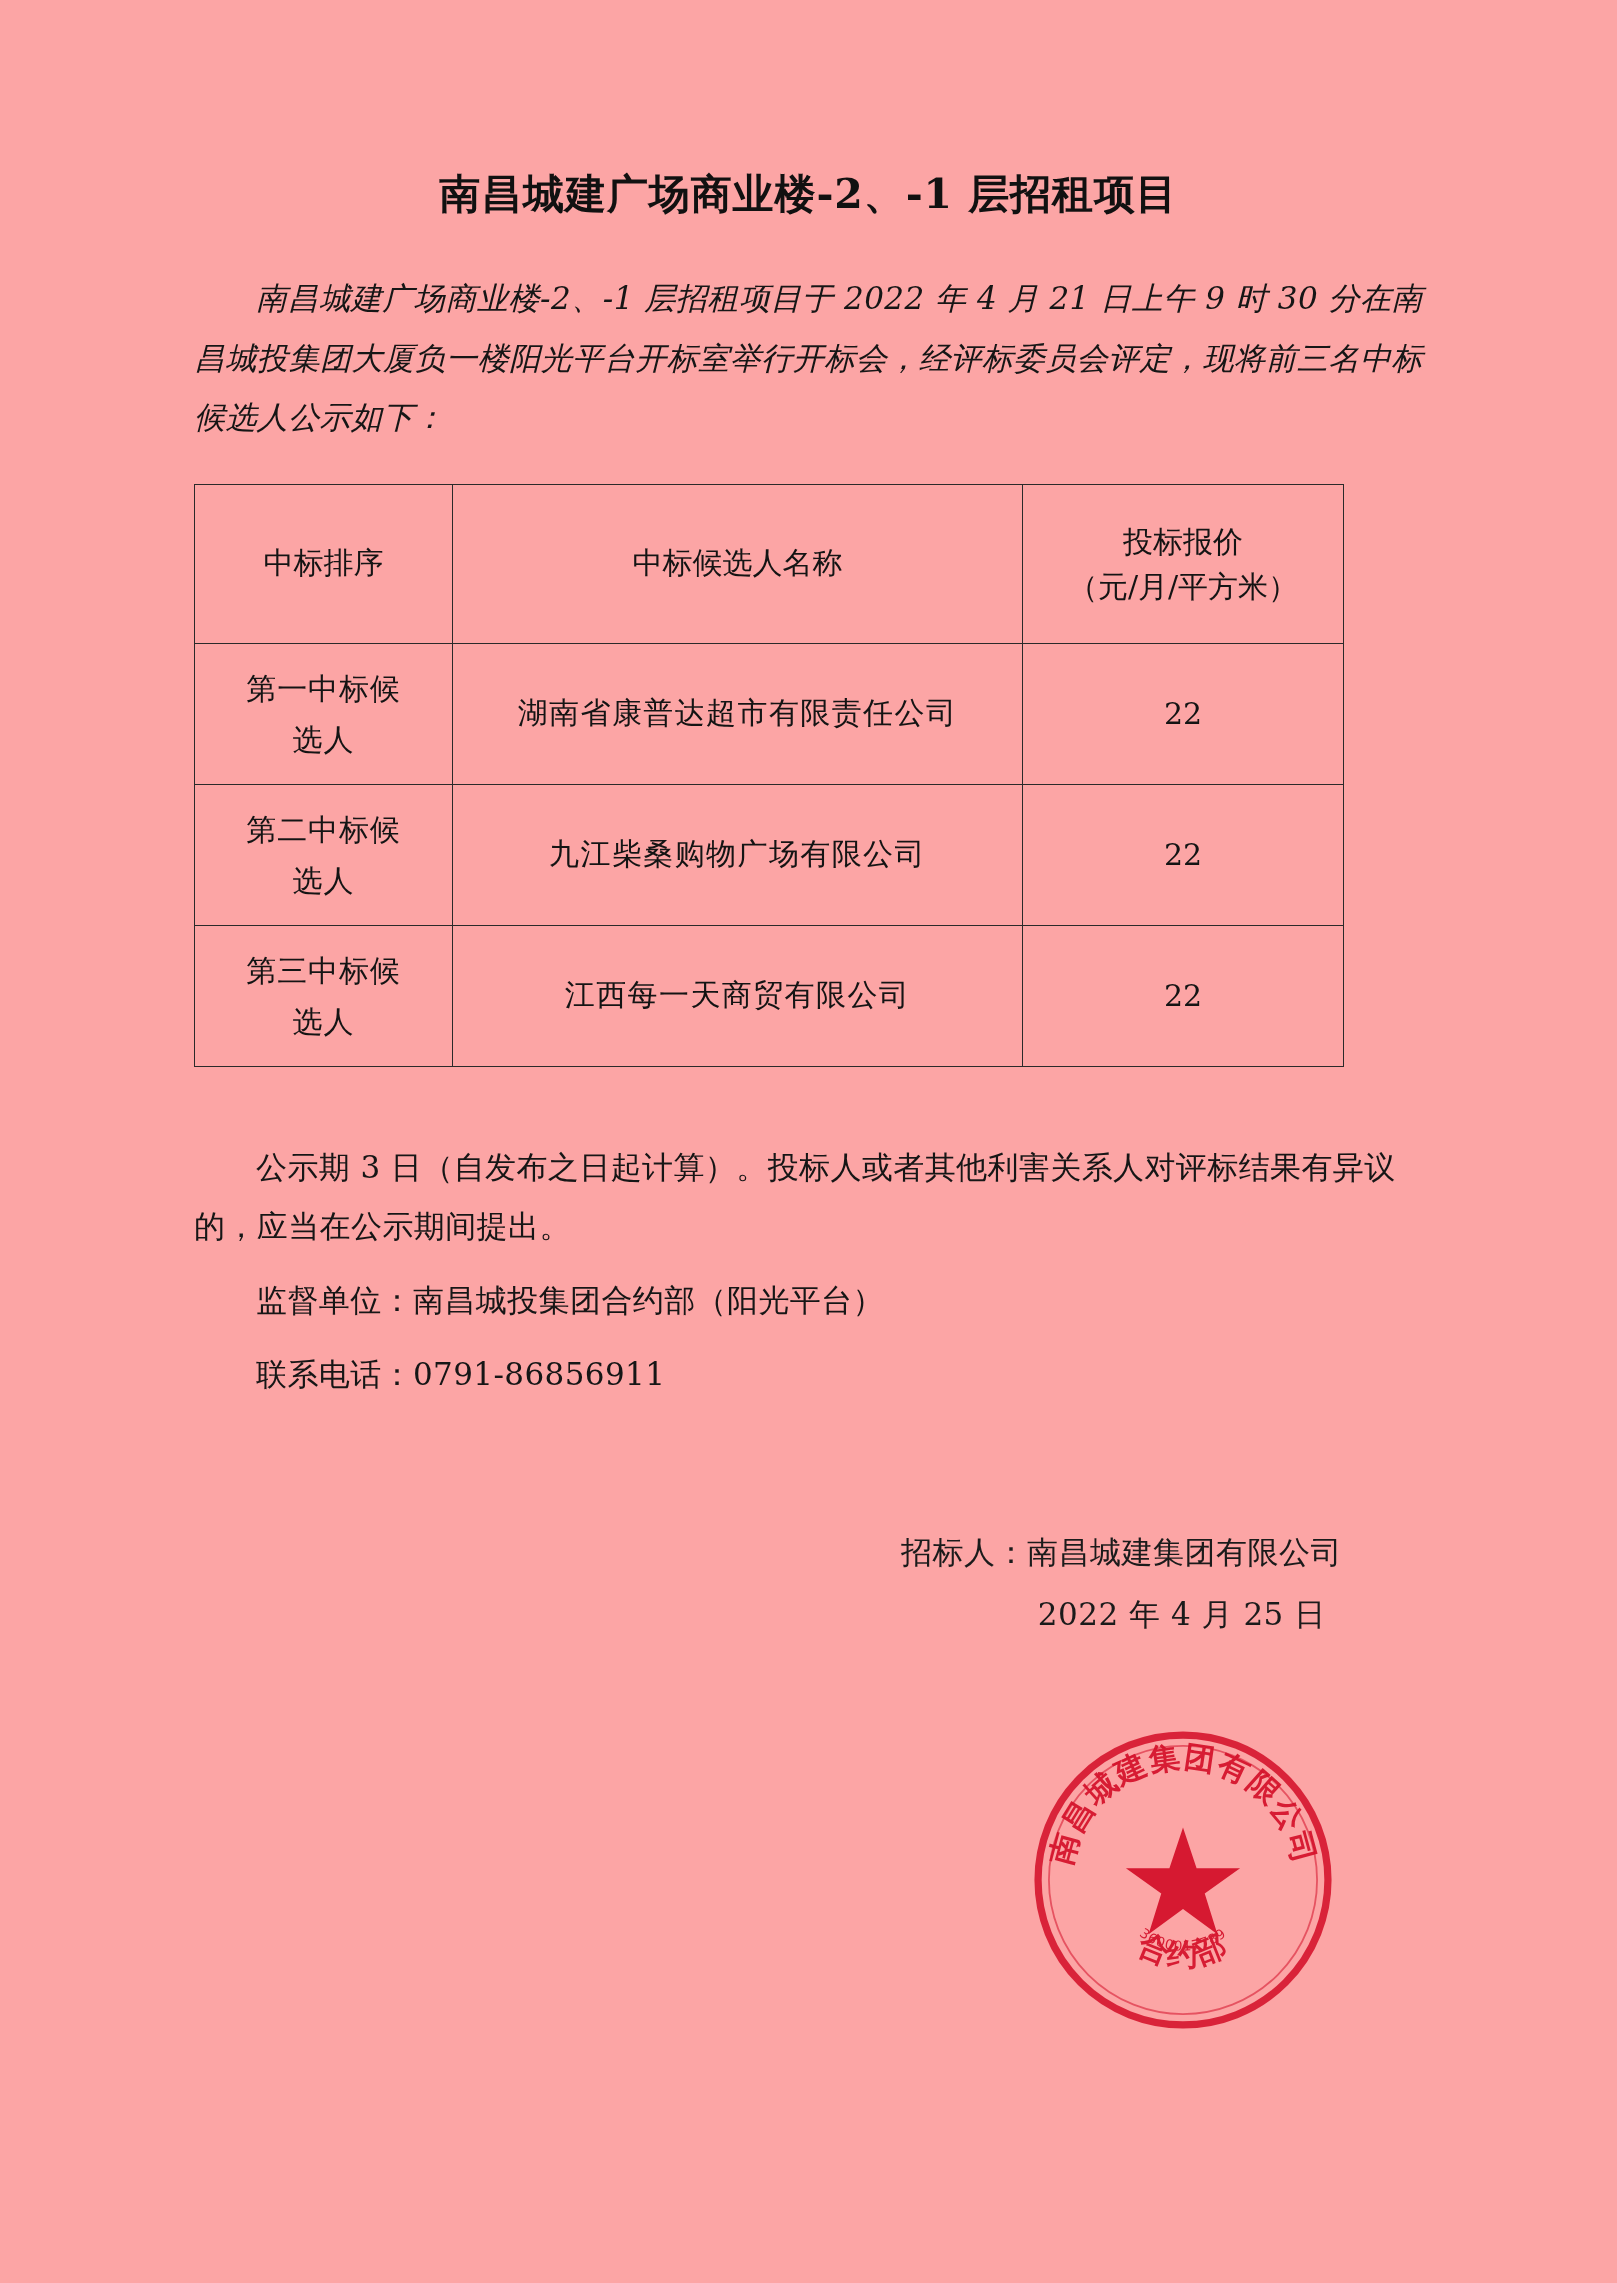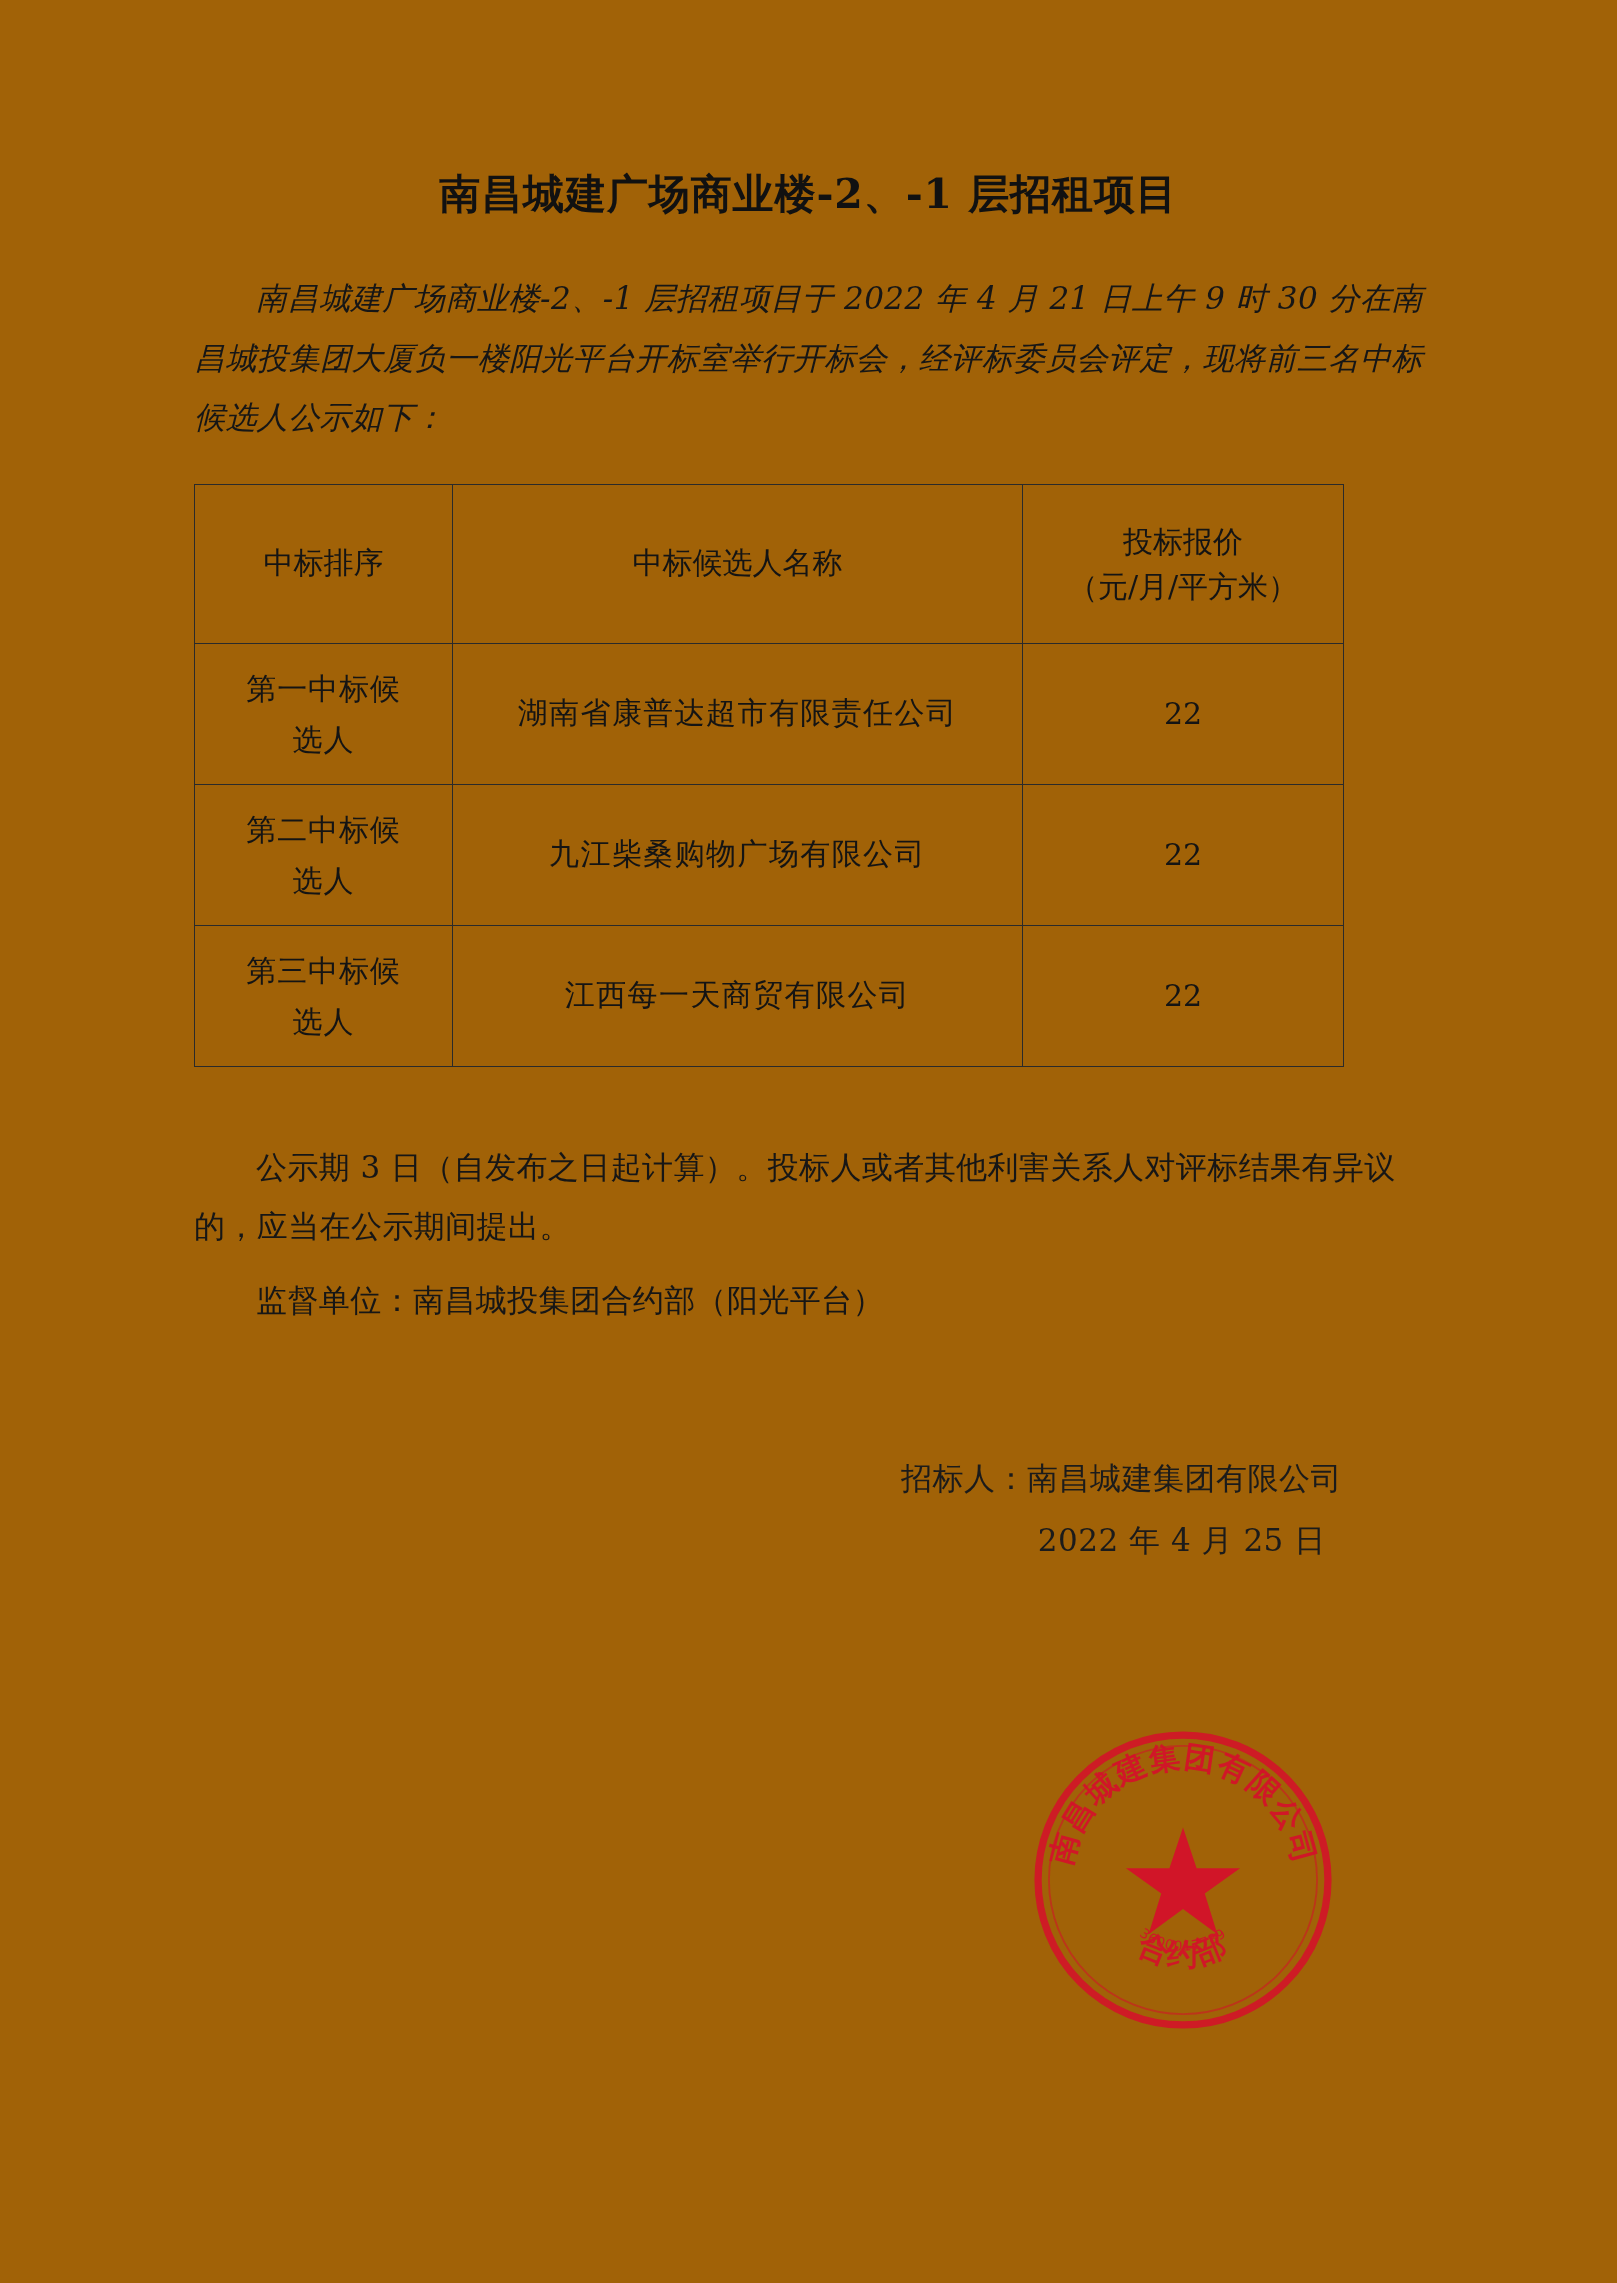--- a/index.html
+++ b/index.html
@@ -11,21 +11,21 @@
     width: 1617px;
     height: 2283px;
     position: relative;
     font-family: "DejaVu Serif", "Liberation Serif", serif;
     color: #1b1b1b;
     overflow: hidden;
   }
   .page {
     position: absolute;
     inset: 0;
-    background: #a16207;
+    background: #fca5a5;
   }
   .doc {
     position: absolute;
     left: 0;
     top: 0;
     width: 1617px;
     height: 2283px;
     box-sizing: border-box;
     padding: 167px 194px 0 194px;
   }
@@ -198,20 +198,21 @@
           </td>
           <td class="name">江西每一天商贸有限公司</td>
           <td class="price">22</td>
         </tr>
       </tbody>
     </table>
 
     <div class="tail-block">
       <p>公示期 3 日（自发布之日起计算）。投标人或者其他利害关系人对评标结果有异议的，应当在公示期间提出。</p>
       <p class="tight">监督单位：南昌城投集团合约部（阳光平台）</p>
+      <p class="tight">联系电话：0791-86856911</p>
     </div>
 
     <div class="signature">
       <span class="sig-line">招标人：南昌城建集团有限公司</span>
       <span class="date-line">2022 年 4 月 25 日</span>
     </div>
 
   </div>
 
   <div class="seal">

